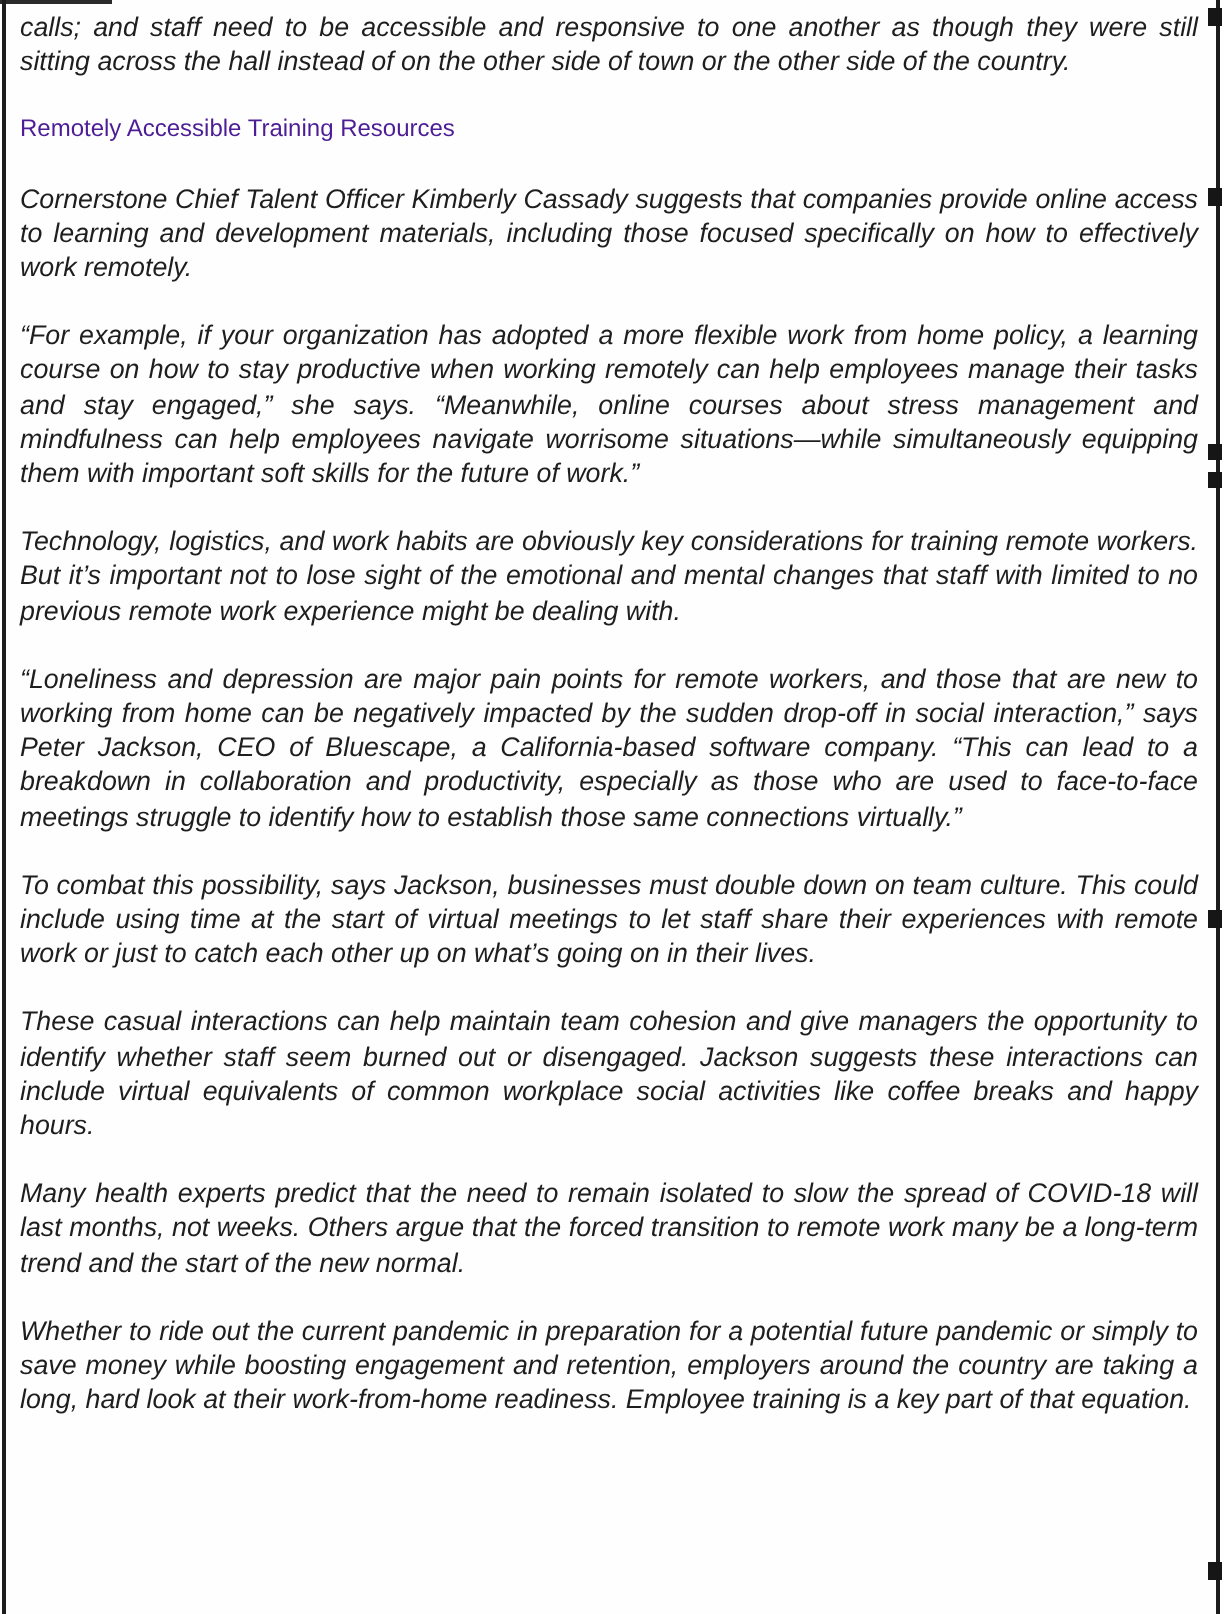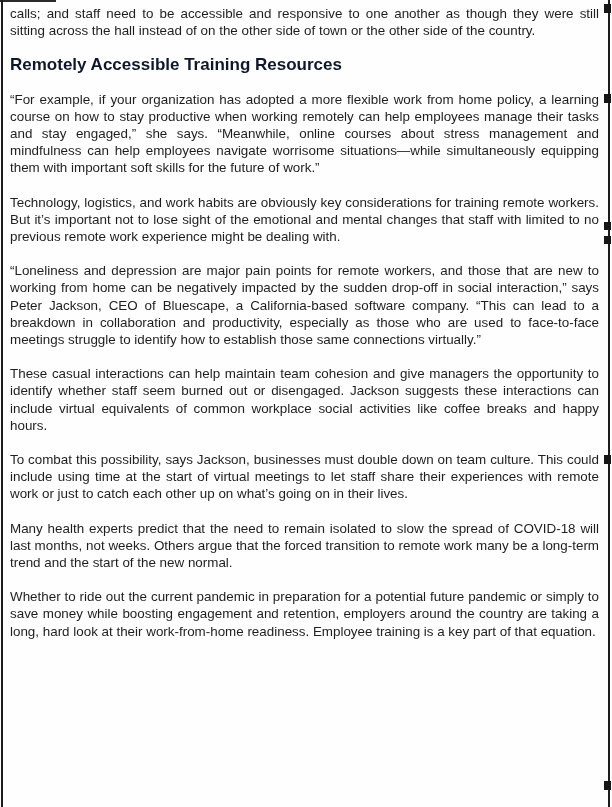--- a/index.html
+++ b/index.html
@@ -49,27 +49,28 @@
     top: 5px;
     left: 10px;
     right: 13px;
     color: #1e1e1e;
     font-size: 13.4px;
     line-height: 17.2px;
     text-align: justify;
   }
   .content p.paragraph {
     margin: 0 0 17px 0;
+    font-style: italic;
   }
   .content h2.heading {
     margin: 0 0 17px 0;
-    font-size: 17px;
+    font-size: 12px;
     line-height: 17.2px;
-    font-weight: bold;
-    color: #0f172a;
+    font-weight: normal;
+    color: #4c1d95;
     text-align: left;
   }
 </style>
 </head>
 <body>
 
 <div class="page">
   <div class="top-corner-line"></div>
   <div class="edge edge-left"></div>
   <div class="edge edge-right"></div>
@@ -77,21 +78,22 @@
   <div class="scan-mark" style="top: 4px;   height: 9px;"></div>
   <div class="scan-mark" style="top: 94px;  height: 9px;"></div>
   <div class="scan-mark" style="top: 222px; height: 8px;"></div>
   <div class="scan-mark" style="top: 236px; height: 8px;"></div>
   <div class="scan-mark" style="top: 455px; height: 9px;"></div>
   <div class="scan-mark" style="top: 781px; height: 9px;"></div>
 
   <div class="content" id="content">
       <p class="paragraph">calls; and staff need to be accessible and responsive to one another as though they were still sitting across the hall instead of on the other side of town or the other side of the country.</p>
       <h2 class="heading">Remotely Accessible Training Resources</h2>
+      <p class="paragraph">Cornerstone Chief Talent Officer Kimberly Cassady suggests that companies provide online access to learning and development materials, including those focused specifically on how to effectively work remotely.</p>
       <p class="paragraph">“For example, if your organization has adopted a more flexible work from home policy, a learning course on how to stay productive when working remotely can help employees manage their tasks and stay engaged,” she says. “Meanwhile, online courses about stress management and mindfulness can help employees navigate worrisome situations—while simultaneously equipping them with important soft skills for the future of work.”</p>
       <p class="paragraph">Technology, logistics, and work habits are obviously key considerations for training remote workers. But it’s important not to lose sight of the emotional and mental changes that staff with limited to no previous remote work experience might be dealing with.</p>
       <p class="paragraph">“Loneliness and depression are major pain points for remote workers, and those that are new to working from home can be negatively impacted by the sudden drop-off in social interaction,” says Peter Jackson, CEO of Bluescape, a California-based software company. “This can lead to a breakdown in collaboration and productivity, especially as those who are used to face-to-face meetings struggle to identify how to establish those same connections virtually.”</p>
+      <p class="paragraph">To combat this possibility, says Jackson, businesses must double down on team culture. This could include using time at the start of virtual meetings to let staff share their experiences with remote work or just to catch each other up on what’s going on in their lives.</p>
       <p class="paragraph">These casual interactions can help maintain team cohesion and give managers the opportunity to identify whether staff seem burned out or disengaged. Jackson suggests these interactions can include virtual equivalents of common workplace social activities like coffee breaks and happy hours.</p>
-      <p class="paragraph">To combat this possibility, says Jackson, businesses must double down on team culture. This could include using time at the start of virtual meetings to let staff share their experiences with remote work or just to catch each other up on what’s going on in their lives.</p>
       <p class="paragraph">Many health experts predict that the need to remain isolated to slow the spread of COVID-18 will last months, not weeks. Others argue that the forced transition to remote work many be a long-term trend and the start of the new normal.</p>
       <p class="paragraph">Whether to ride out the current pandemic in preparation for a potential future pandemic or simply to save money while boosting engagement and retention, employers around the country are taking a long, hard look at their work-from-home readiness. Employee training is a key part of that equation.</p>
     </div>
 </div>
 
 </body></html>

